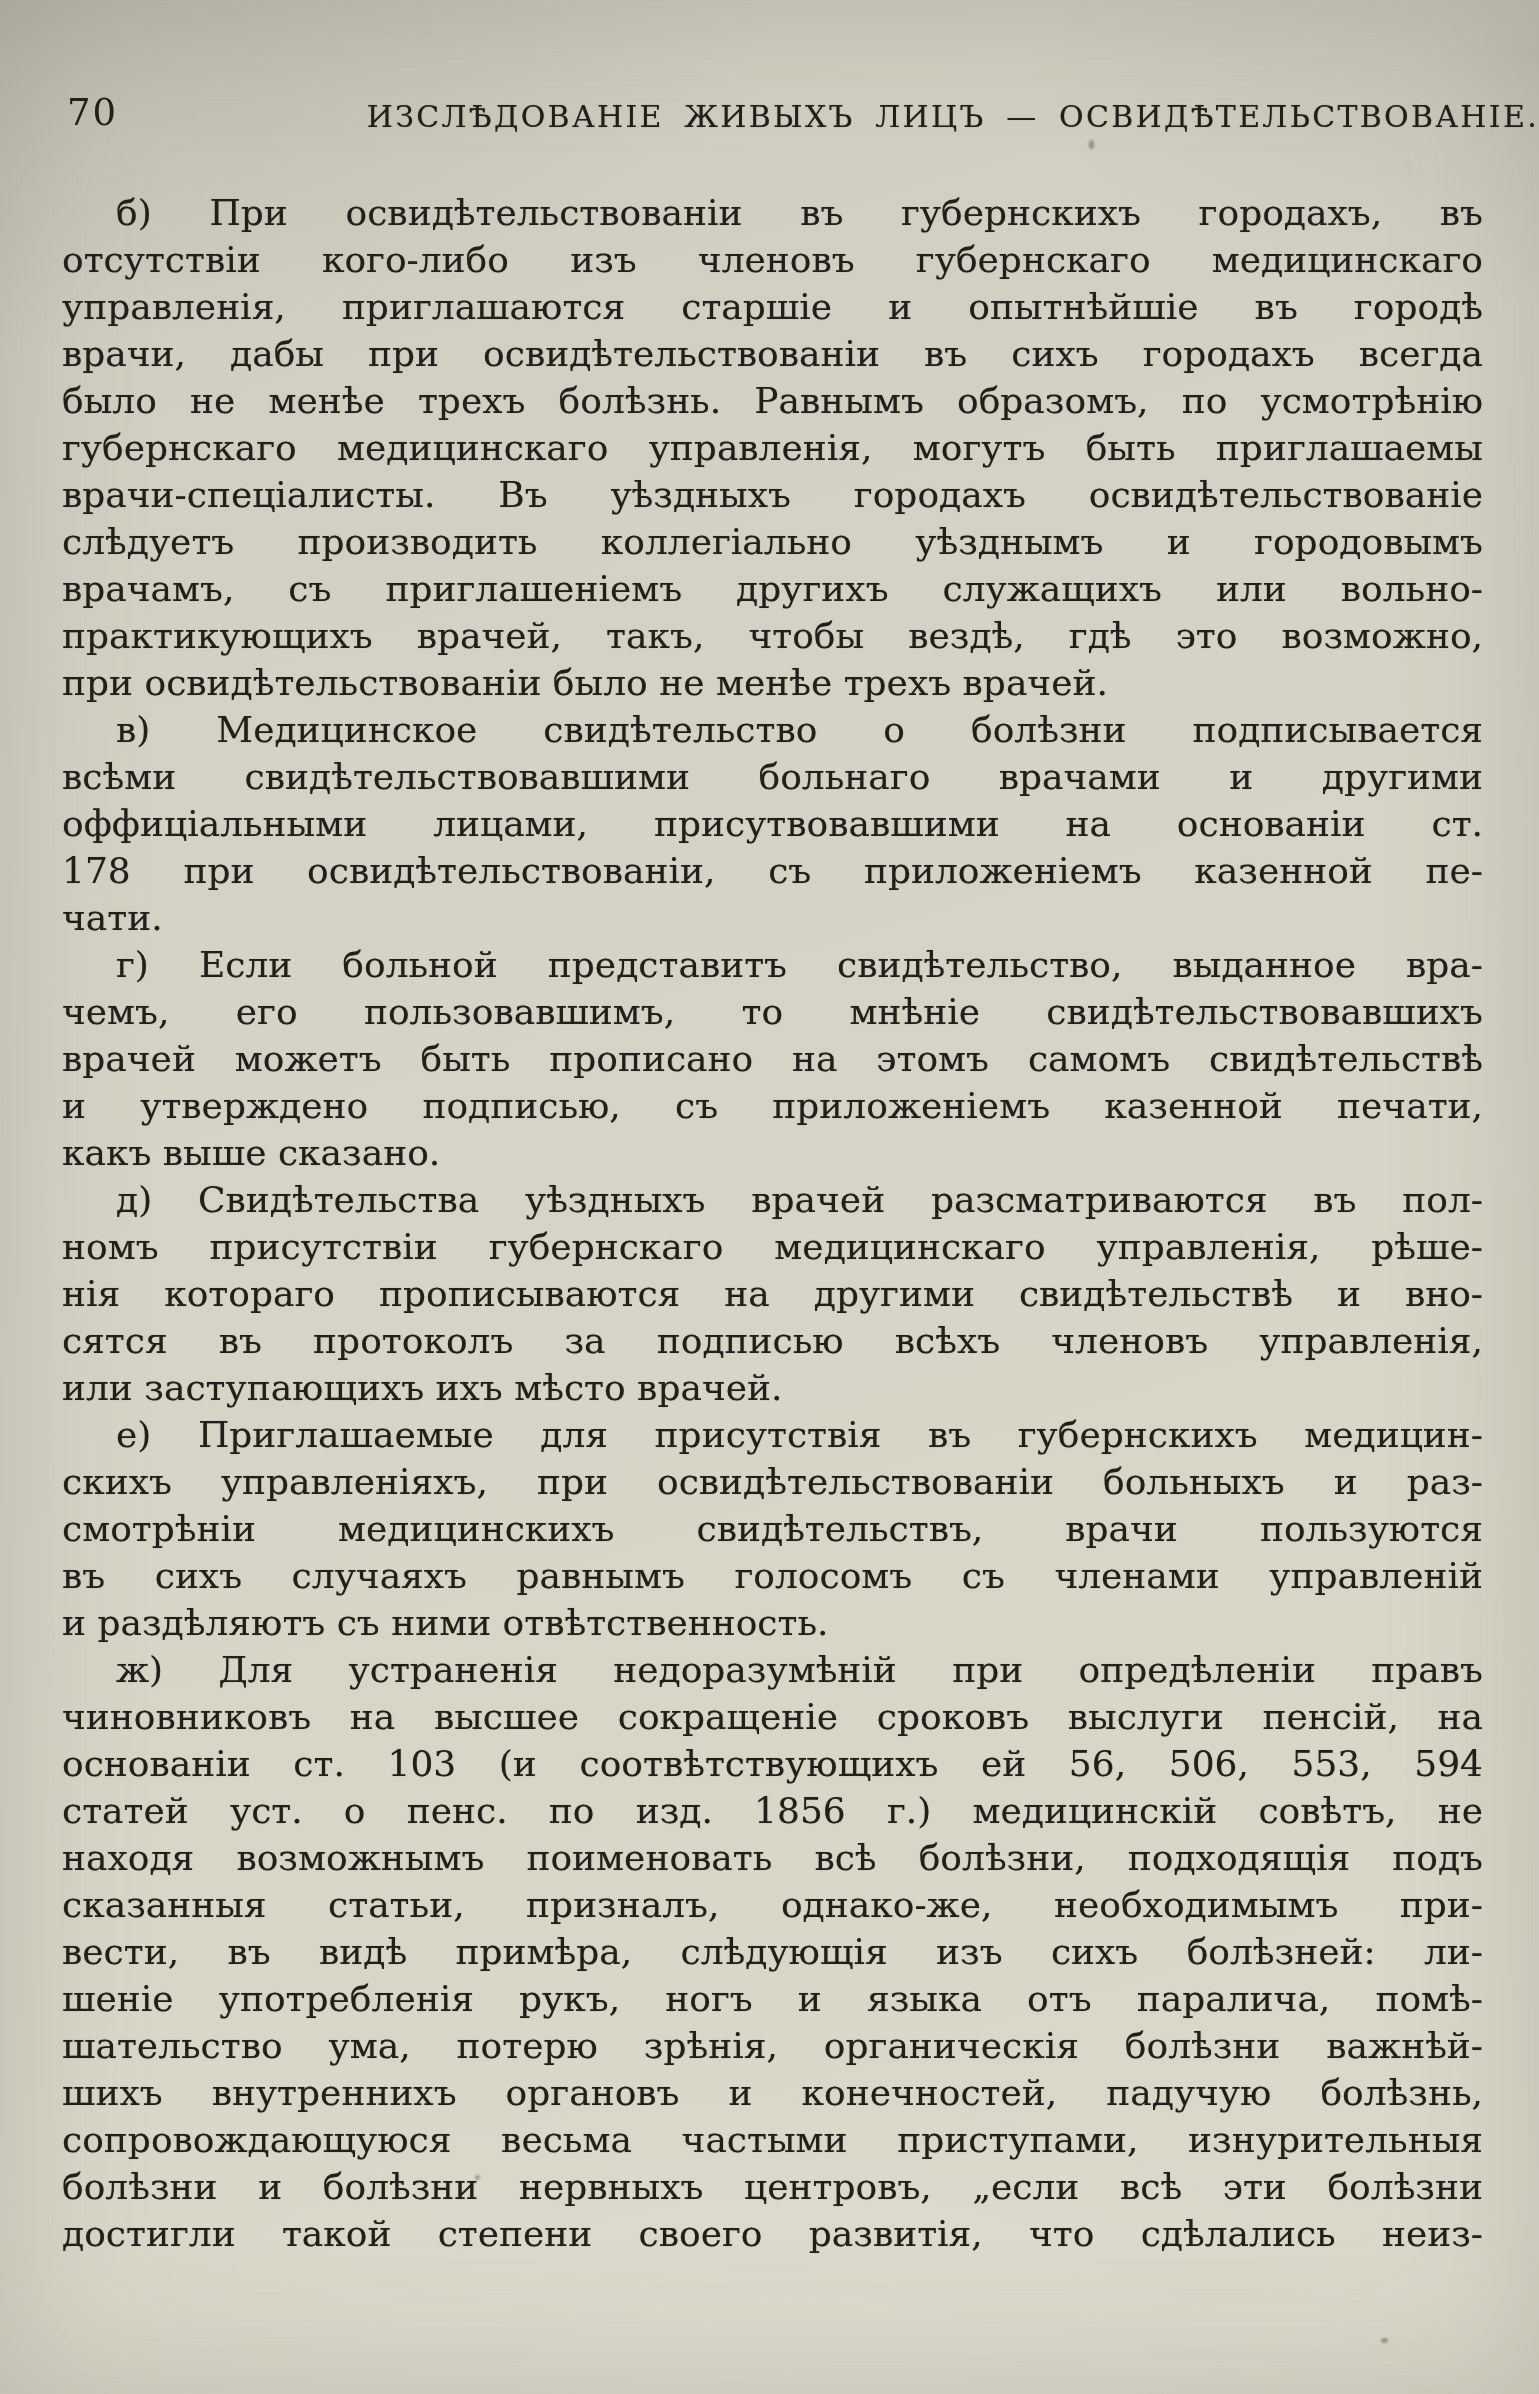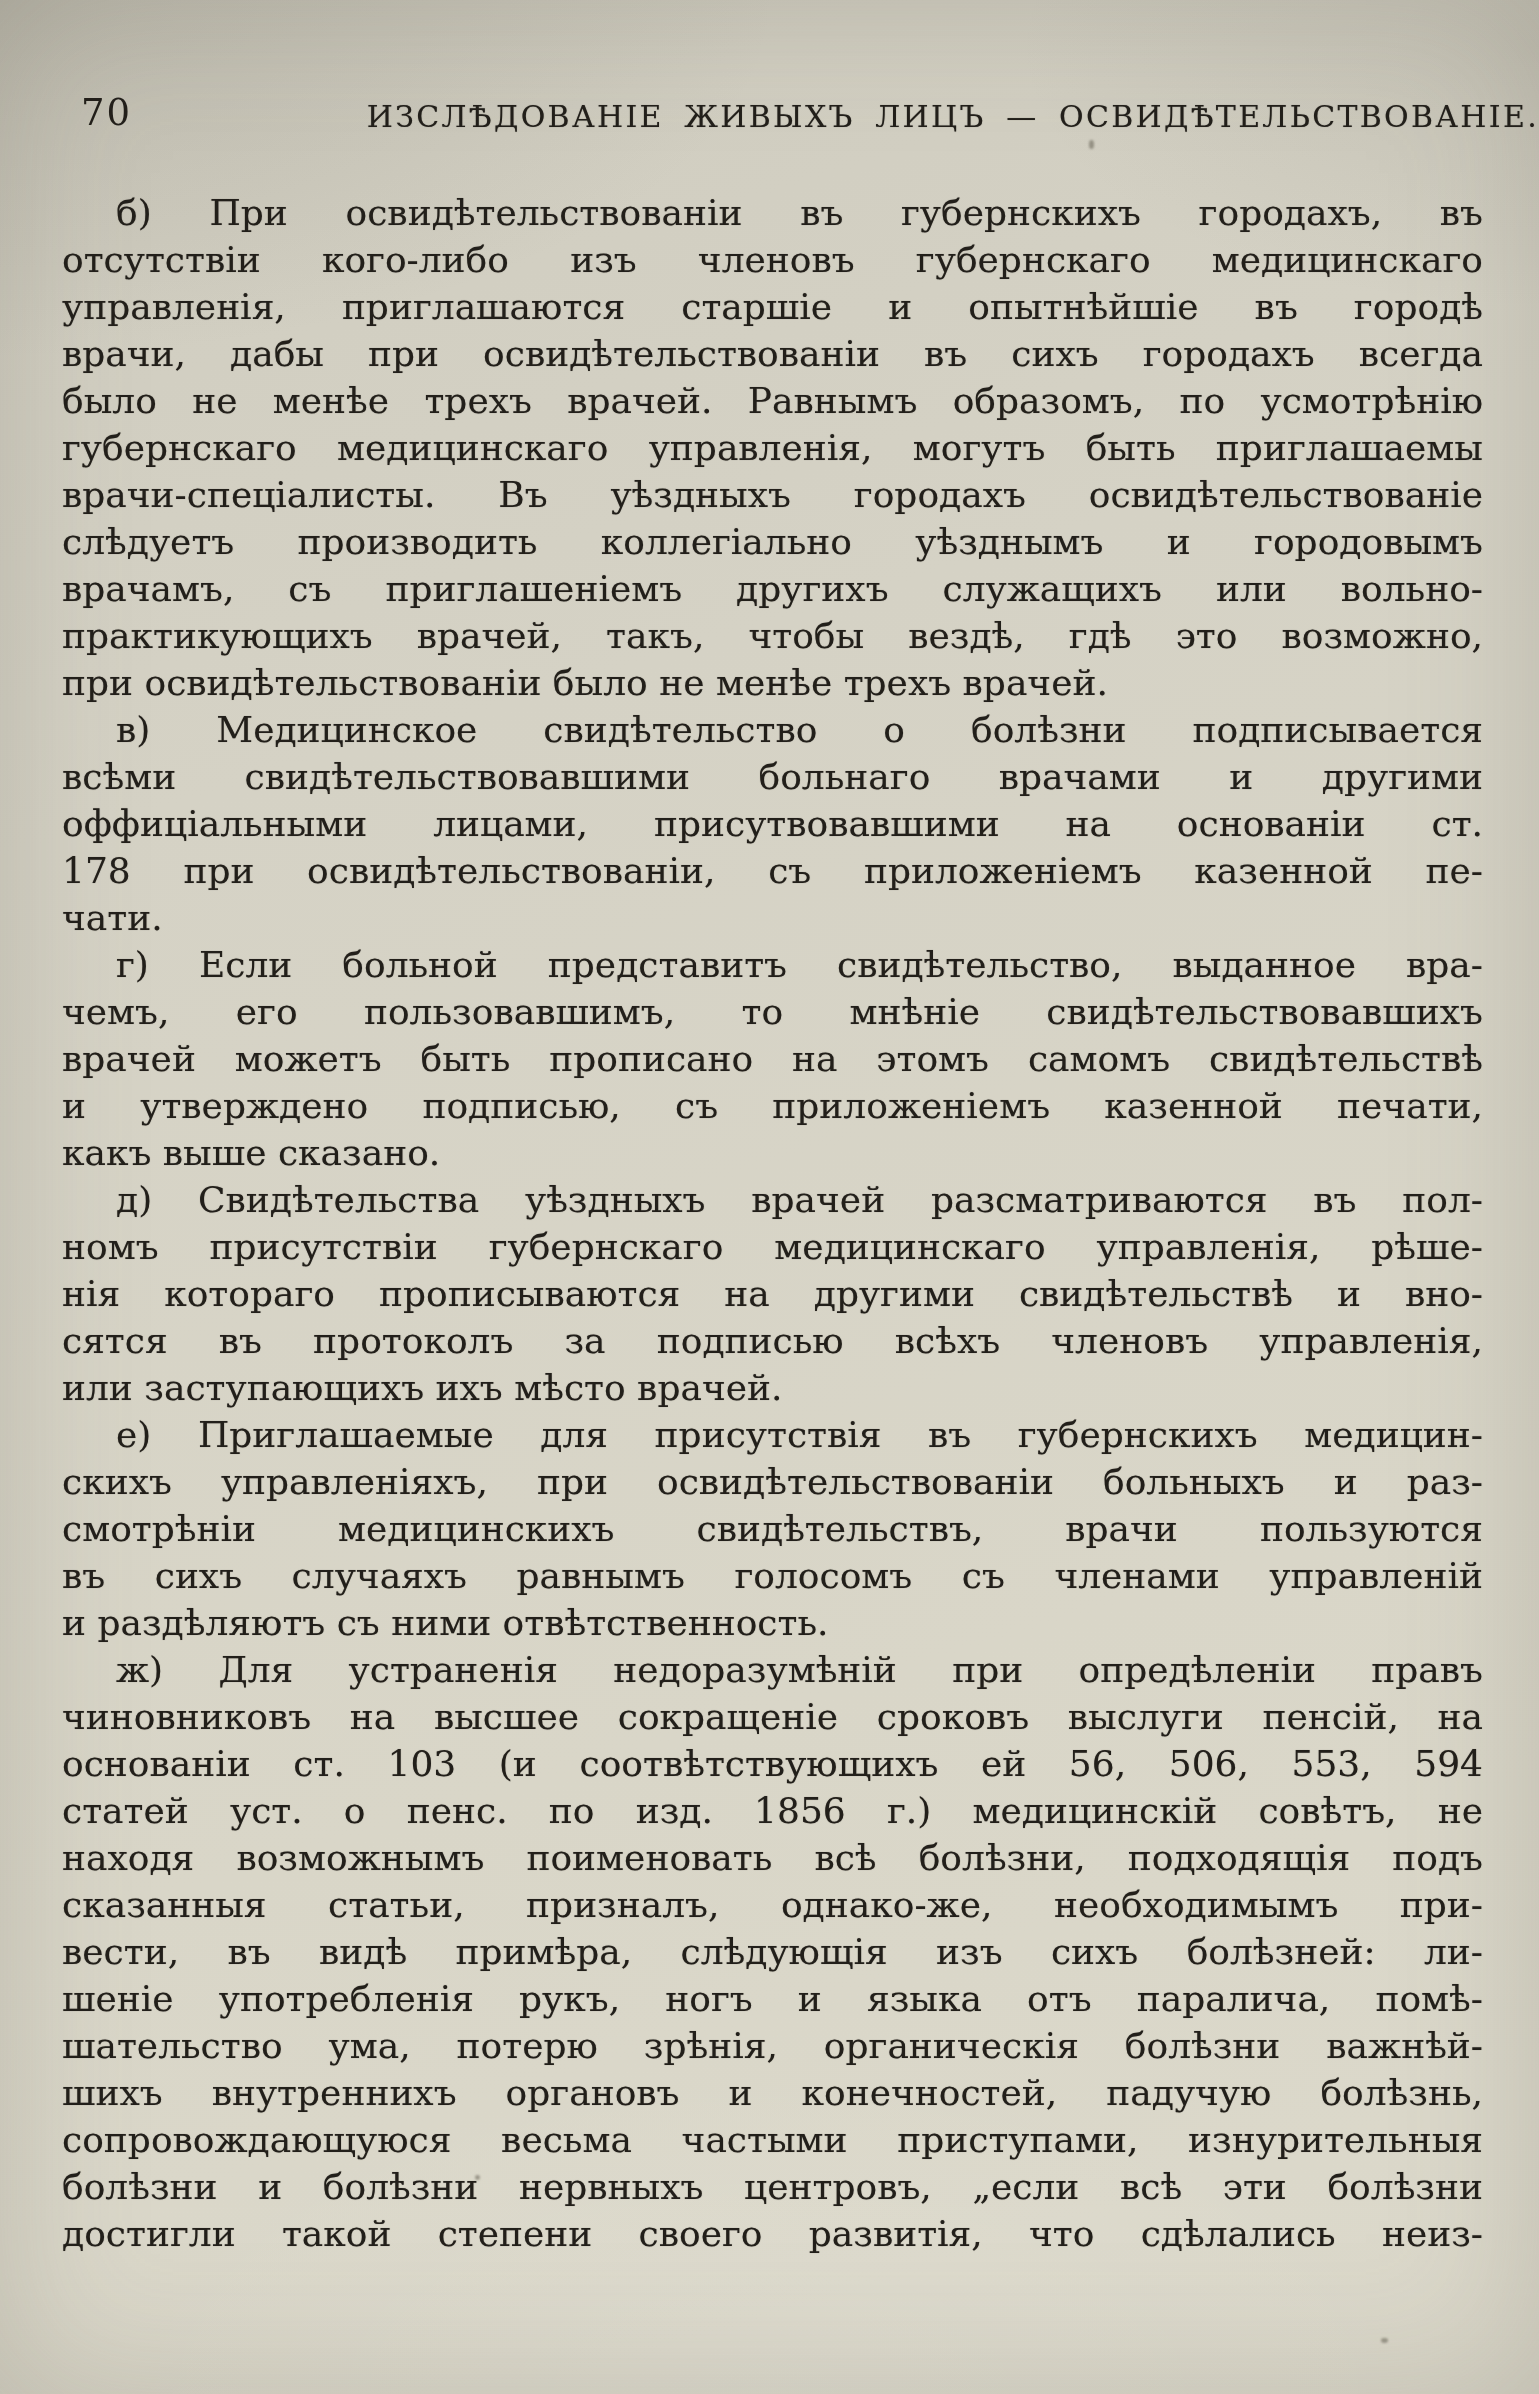--- a/index.html
+++ b/index.html
@@ -23,21 +23,21 @@
   }
   .running-head {
     position: absolute;
     top: 89px;
     left: 0;
     width: 100%;
     height: 58px;
   }
   .page-number {
     position: absolute;
-    left: 81px;
+    left: 67px;
     top: 1.9px;
     font-size: 37px;
     letter-spacing: 1.9px;
   }
   .running-title {
     position: absolute;
     left: 0;
     right: 0;
     top: 9.7px;
     text-align: right;
@@ -86,21 +86,21 @@
     <div class="page-number">70</div>
     <div class="running-title">ИЗСЛѢДОВАНІЕ ЖИВЫХЪ ЛИЦЪ — ОСВИДѢТЕЛЬСТВОВАНІЕ.</div>
   </div>
 
   <div class="body-text">
       <div class="para">
         <span class="line first">б) При освидѣтельствованіи въ губернскихъ городахъ, въ</span>
         <span class="line">отсутствіи кого-либо изъ членовъ губернскаго медицинскаго</span>
         <span class="line">управленія, приглашаются старшіе и опытнѣйшіе въ городѣ</span>
         <span class="line">врачи, дабы при освидѣтельствованіи въ сихъ городахъ всегда</span>
-        <span class="line">было не менѣе трехъ врачей. Равнымъ образомъ, по усмотрѣнію</span>
+        <span class="line">было не менѣе трехъ болѣзнь. Равнымъ образомъ, по усмотрѣнію</span>
         <span class="line">губернскаго медицинскаго управленія, могутъ быть приглашаемы</span>
         <span class="line">врачи-спеціалисты. Въ уѣздныхъ городахъ освидѣтельствованіе</span>
         <span class="line">слѣдуетъ производить коллегіально уѣзднымъ и городовымъ</span>
         <span class="line">врачамъ, съ приглашеніемъ другихъ служащихъ или вольно-</span>
         <span class="line">практикующихъ врачей, такъ, чтобы вездѣ, гдѣ это возможно,</span>
         <span class="line last">при освидѣтельствованіи было не менѣе трехъ врачей.</span>
       </div>
       <div class="para">
         <span class="line first">в) Медицинское свидѣтельство о болѣзни подписывается</span>
         <span class="line">всѣми свидѣтельствовавшими больнаго врачами и другими</span>

